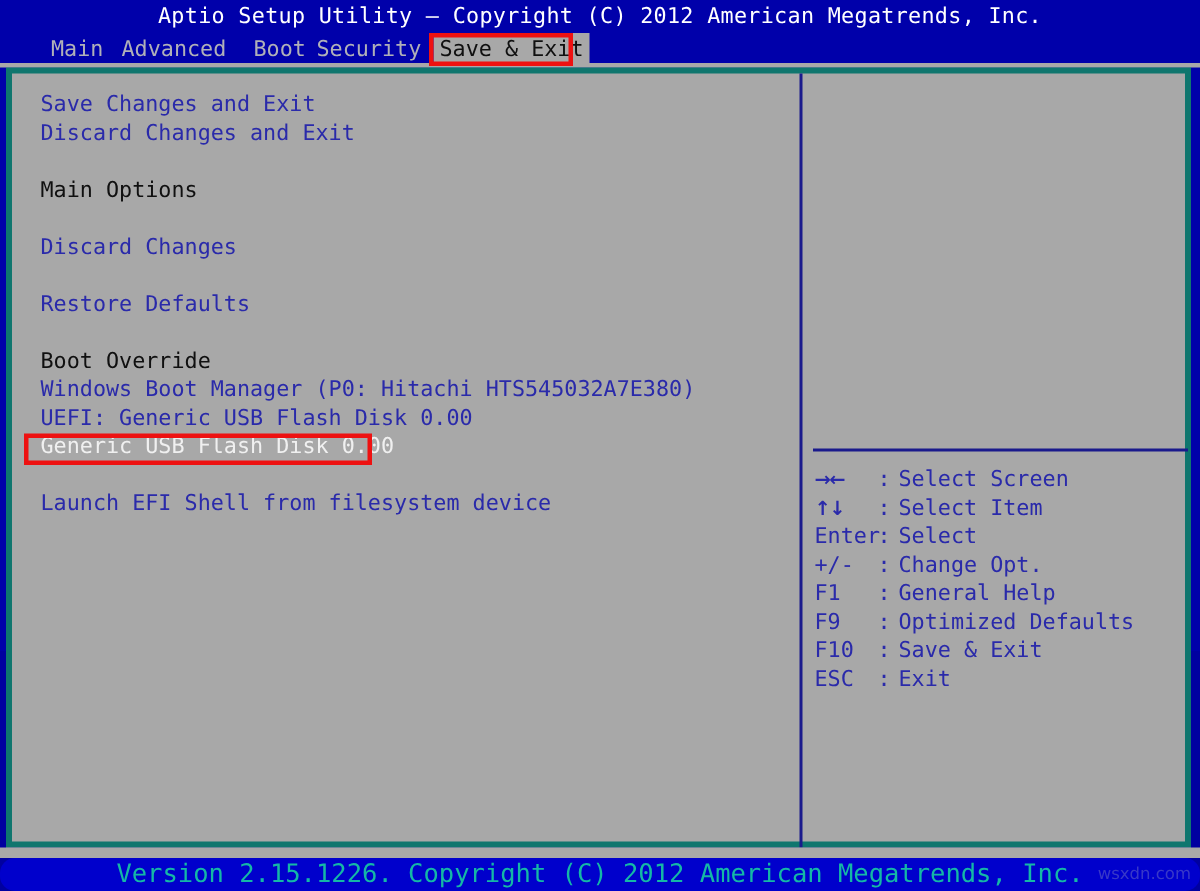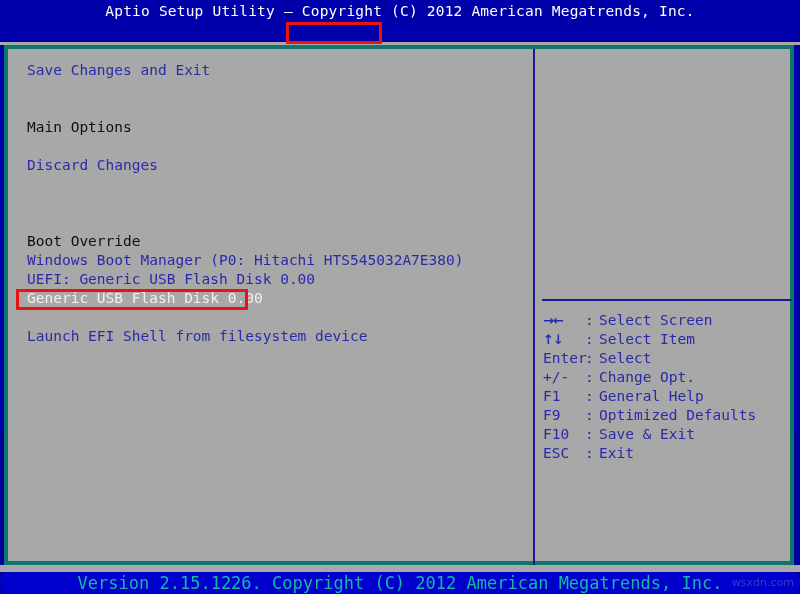--- a/index.html
+++ b/index.html
@@ -195,31 +195,34 @@
     font-family: "DejaVu Sans", sans-serif;
   }
 </style>
 </head>
 <body>
 
 <div id="screen">
 
   <div id="titlebar">Aptio Setup Utility – Copyright (C) 2012 American Megatrends, Inc.</div>
 
+  <div id="menubar"><div class="menu-item" style="left: 30px;">Main</div><div class="menu-item" style="left: 77px;">Advanced</div><div class="menu-item" style="left: 165px;">Boot</div><div class="menu-item" style="left: 207px;">Security</div><div class="menu-item active" style="left: 289px;">Save &amp; Exit</div></div>
 
   <div id="topstrip"></div>
 
   <div id="frame">
 
     <div id="divider"></div>
 
     <div id="leftpane">
         <div class="row" style="top: 12px;">Save Changes and Exit</div>
+        <div class="row" style="top: 31px;">Discard Changes and Exit</div>
         <div class="row header" style="top: 69px;">Main Options</div>
         <div class="row" style="top: 107px;">Discard Changes</div>
+        <div class="row" style="top: 145px;">Restore Defaults</div>
         <div class="row header" style="top: 183px;">Boot Override</div>
         <div class="row" style="top: 202px;">Windows Boot Manager (P0: Hitachi HTS545032A7E380)</div>
         <div class="row" style="top: 221px;">UEFI: Generic USB Flash Disk 0.00</div>
         <div class="row selected" style="top: 240px; text-align: center;">Generic USB Flash Disk 0.00</div>
         <div class="row" style="top: 278px;">Launch EFI Shell from filesystem device</div>
       </div>
 
     <div id="rightpane">
       <div id="helpline"></div>
     <div class="keyrow" style="top: 262px;"><span class="kcol arrowglyph">→←</span><span class="ksep">:</span><span class="kdesc">Select Screen</span></div>

